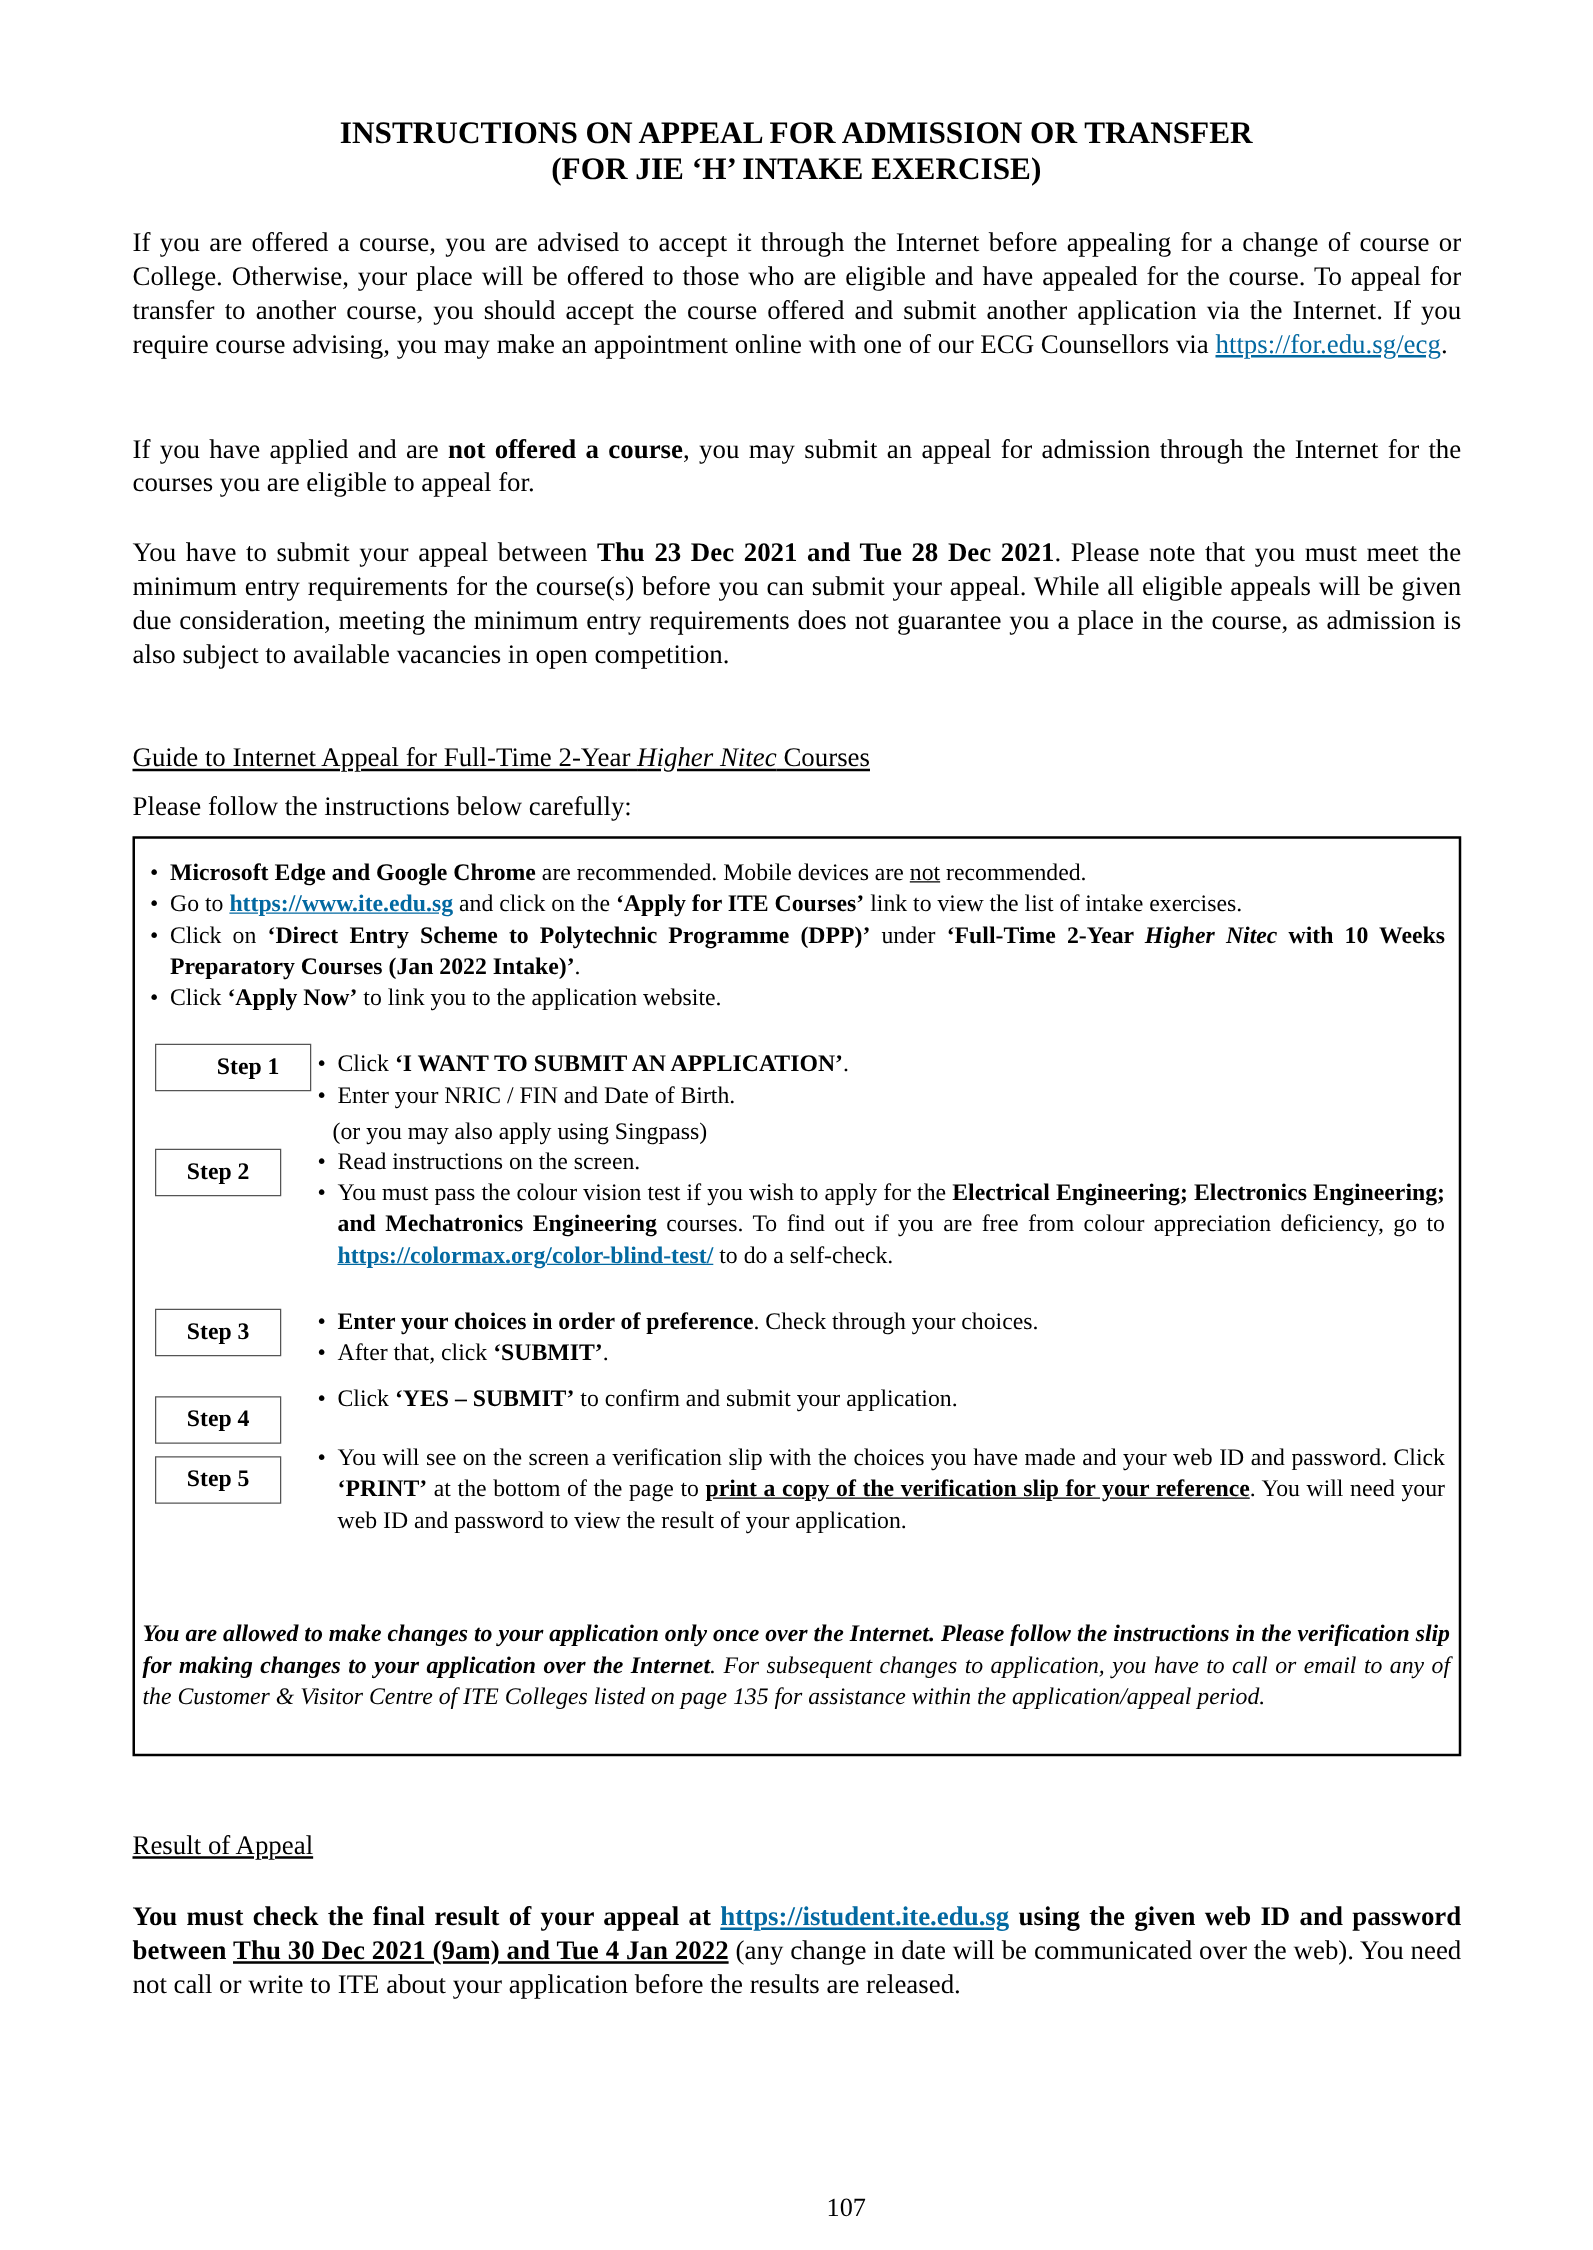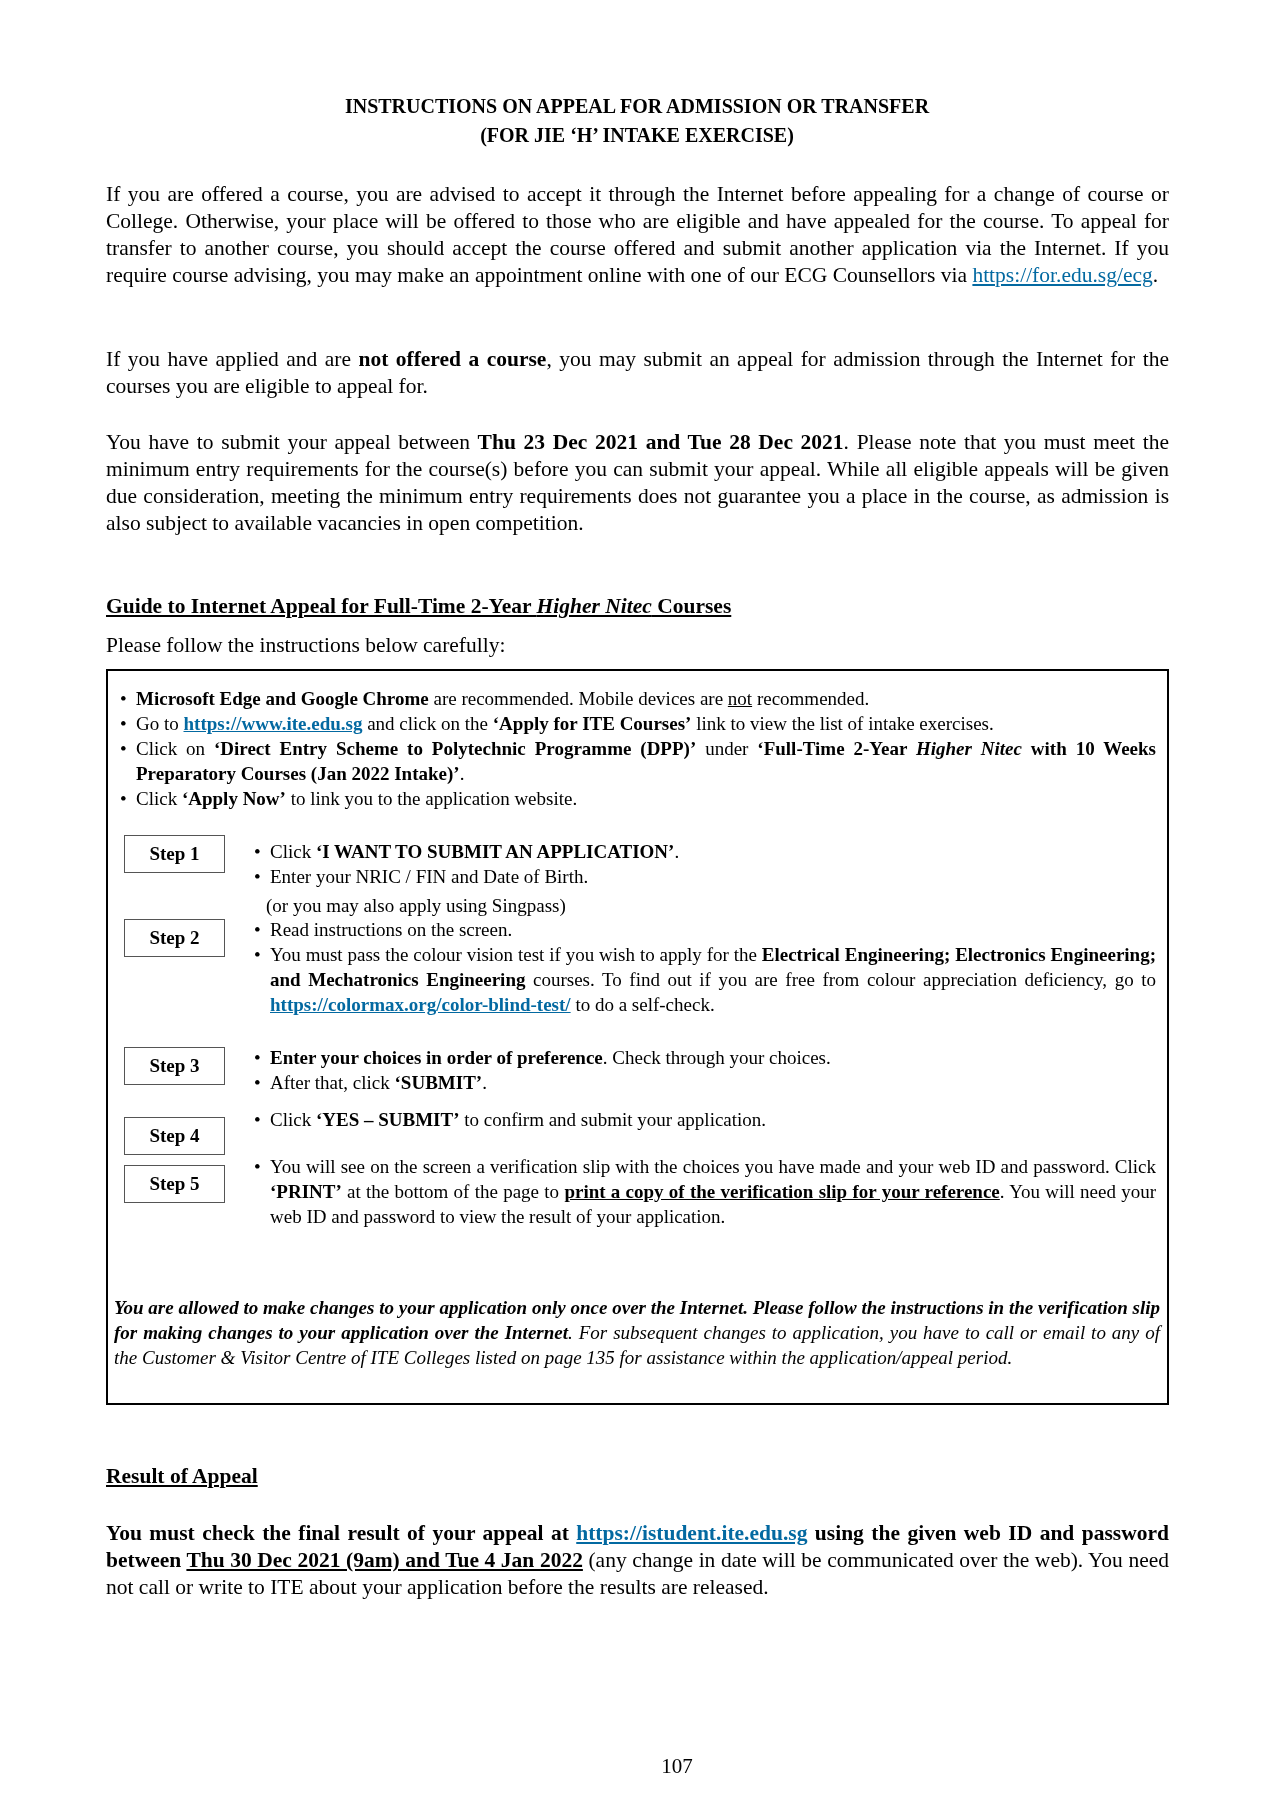--- a/index.html
+++ b/index.html
@@ -4,31 +4,31 @@
 <style>
   html, body { margin: 0; padding: 0; background: #ffffff; }
   body {
     width: 1274px; height: 1800px; position: relative; overflow: hidden;
     font-family: "Liberation Serif", "DejaVu Serif", serif;
     color: #000; font-size: 21.5px; line-height: 27px;
   }
   .page { position: absolute; left: 0; top: 0; width: 1274px; height: 1800px; }
   .title {
     position: absolute; left: 0; width: 1274px; top: 92px;
-    text-align: center; font-weight: bold; font-size: 20px; line-height: 29px;
+    text-align: center; font-weight: bold; font-size: 25px; line-height: 29px;
   }
   .para {
     position: absolute; left: 106px; width: 1063px;
     text-align: justify; text-align-last: left;
   }
   a { color: #0369a1; text-decoration: underline; }
   b { font-weight: bold; }
   .u { text-decoration: underline; }
   .h-section {
-    position: absolute; left: 106px; font-weight: bold; text-decoration: underline;
+    position: absolute; left: 106px; font-weight: normal; text-decoration: underline;
   }
   .box {
     position: absolute; left: 106px; top: 669px; width: 1059px; height: 732px;
     border: 2px solid #000; box-sizing: content-box;
     font-size: 19px; line-height: 25px;
   }
   .bul { position: absolute; left: 8px; width: 1044px; }
   .bul ul, .steps ul { margin: 4px; padding: 0; list-style: none; }
   .bul li, .steps li { position: relative; padding-left: 16px; text-align: justify; text-align-last: left; }
   .bul li::before, .steps li::before {
@@ -69,21 +69,21 @@
   <div class="box">
     <div class="bul" style="top:11px;">
       <ul>
         <li><b>Microsoft Edge and Google Chrome</b><span> are recommended. Mobile devices are </span><span class="u">not</span><span> recommended.</span></li>
         <li><span>Go to </span><a href="#" style="font-weight:bold">https://www.ite.edu.sg</a><span> and click on the </span><b>‘Apply for ITE Courses’</b><span> link to view the list of intake exercises.</span></li>
         <li><span>Click on </span><b>‘Direct Entry Scheme to Polytechnic Programme (DPP)’</b><span> under </span><b><span>‘Full-Time 2-Year </span><i>Higher Nitec</i><span> with 10 Weeks Preparatory Courses (Jan 2022 Intake)’</span></b><span>.</span></li>
         <li><span>Click </span><b>‘Apply Now’</b><span> to link you to the application website.</span></li>
       </ul>
     </div>
 
-    <div class="stepbox" style="top:164px;">Step 1</div>
+    <div class="stepbox" style="top:164px;padding-left:24px;">Step 1</div>
     <div class="steps" style="top:164px;">
       <ul>
         <li><span>Click </span><b>‘I WANT TO SUBMIT AN APPLICATION’</b><span>.</span></li>
         <li>Enter your NRIC / FIN and Date of Birth.</li>
       </ul>
       <div style="padding-left:16px;">(or you may also apply using Singpass)</div>
     </div>
 
     <div class="stepbox" style="top:248px;">Step 2</div>
     <div class="steps" style="top:242px;">

